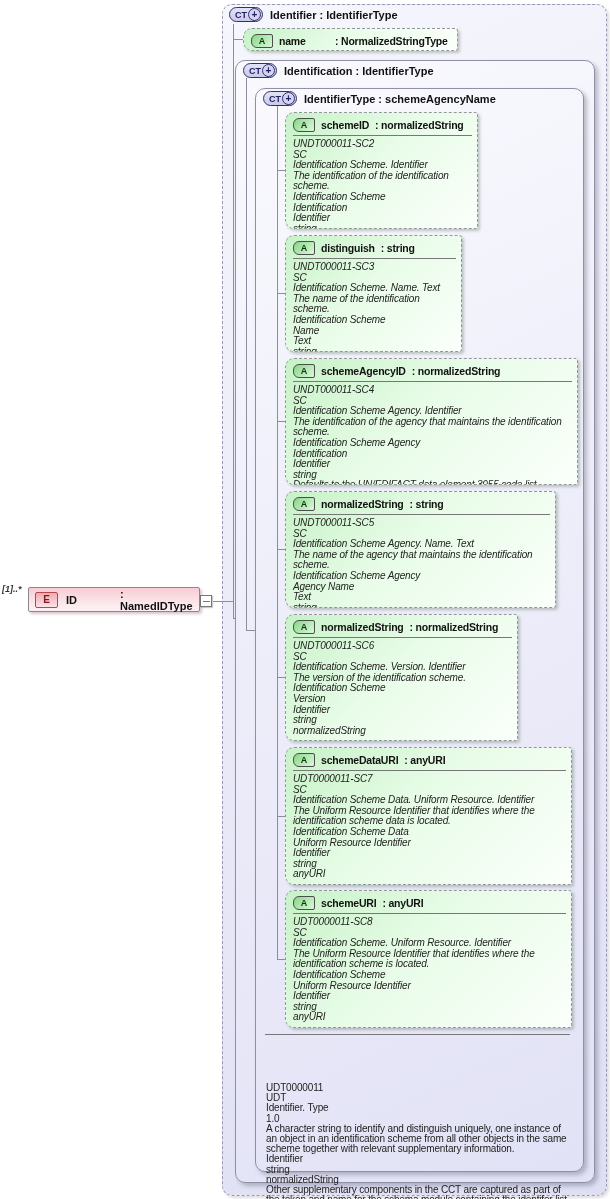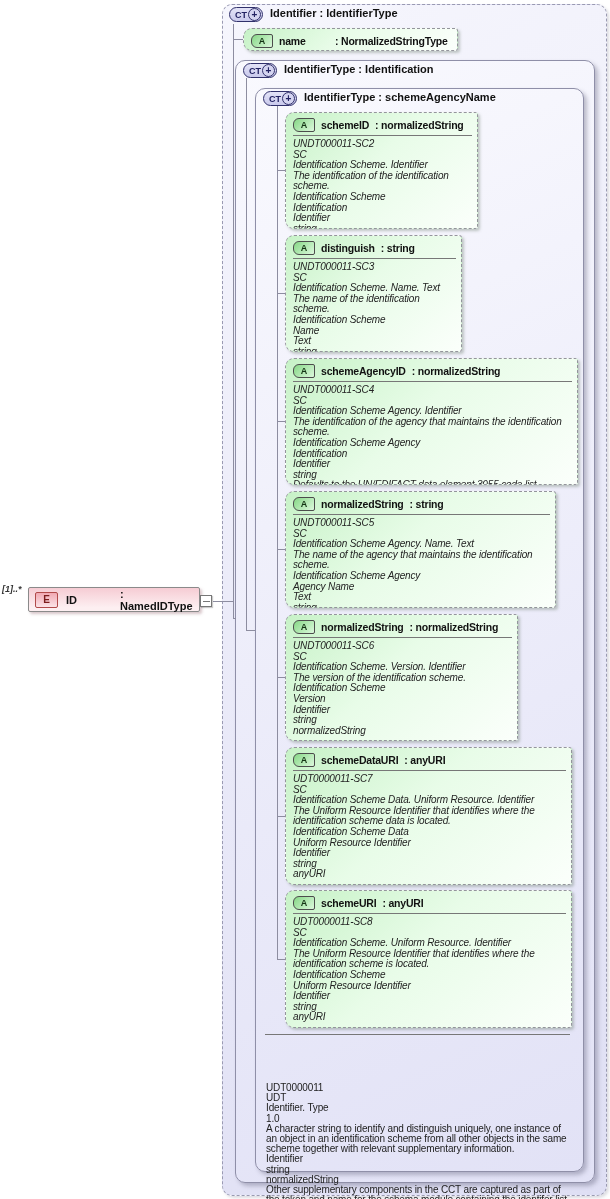--- a/index.html
+++ b/index.html
@@ -9,21 +9,21 @@
   .box{position:absolute;box-sizing:border-box;}
   .outer{left:222px;top:4px;width:385px;height:1192px;border:1px dashed #9a9ab2;border-radius:10px;
          background:linear-gradient(155deg,#f6f6fd 0%,#e9e9f8 55%,#dfdff4 100%);
          box-shadow:2px 2px 3px rgba(120,120,140,.25);}
   .ct-container{border:1px solid #8f8fa8;border-radius:10px;
          background:linear-gradient(155deg,#f9f9fe 0%,#eaeaf9 60%,#e2e2f6 100%);
          box-shadow:3px 3px 4px rgba(90,90,115,.38);}
   .c2{left:235px;top:60px;width:360px;height:1123px;}
   .c3{left:255px;top:88px;width:329px;height:1084px;}
 
-  .ct-header{position:absolute;display:flex;gap:7px;font-size:11px;font-weight:bold;white-space:nowrap;}
+  .ct-header{position:absolute;display:flex;align-items:center;gap:7px;font-size:11px;font-weight:bold;white-space:nowrap;}
   .ct-icon{display:inline-flex;align-items:center;height:13px;padding:0 1px 0 5px;border:1px solid #30306b;border-radius:8px;
            background:linear-gradient(180deg,#e3e3f7,#c9c9ec);color:#222262;font-size:9px;font-weight:bold;}
   .ct-plus{width:11px;height:11px;margin-left:1px;border:1px solid #30306b;border-radius:50%;background:#d4d4f0;color:#222262;
            display:flex;align-items:center;justify-content:center;font-size:10px;line-height:10px;}
 
   
   .attr{position:absolute;box-sizing:border-box;border:1px dashed #94949c;border-radius:9px 3px 3px 9px;
         background:linear-gradient(135deg,#c7f2c7 0%,#e8fce8 45%,#fbfffb 100%);
         box-shadow:2px 2px 3px rgba(90,110,90,.35);padding:3px 3px 1px 7px;overflow:hidden;}
   .attr-title{display:flex;align-items:center;gap:6px;height:17px;font-size:10.5px;font-weight:bold;letter-spacing:-.2px;white-space:nowrap;}
@@ -85,21 +85,21 @@
         <span>CT</span>
         <span class="ct-plus">+</span>
       </span>
     <span>Identifier : IdentifierType</span>
   </div>
   <div class="ct-header" style="left:243px;top:63px">
     <span class="ct-icon">
         <span>CT</span>
         <span class="ct-plus">+</span>
       </span>
-    <span>IdentifierType : Identification</span>
+    <span>Identification : IdentifierType</span>
   </div>
   <div class="ct-header" style="left:263px;top:91px">
     <span class="ct-icon">
         <span>CT</span>
         <span class="ct-plus">+</span>
       </span>
     <span>IdentifierType : schemeAgencyName</span>
   </div>
 
   <div class="attr name-attr" style="left:243px;top:28px;width:215px;height:23px">

